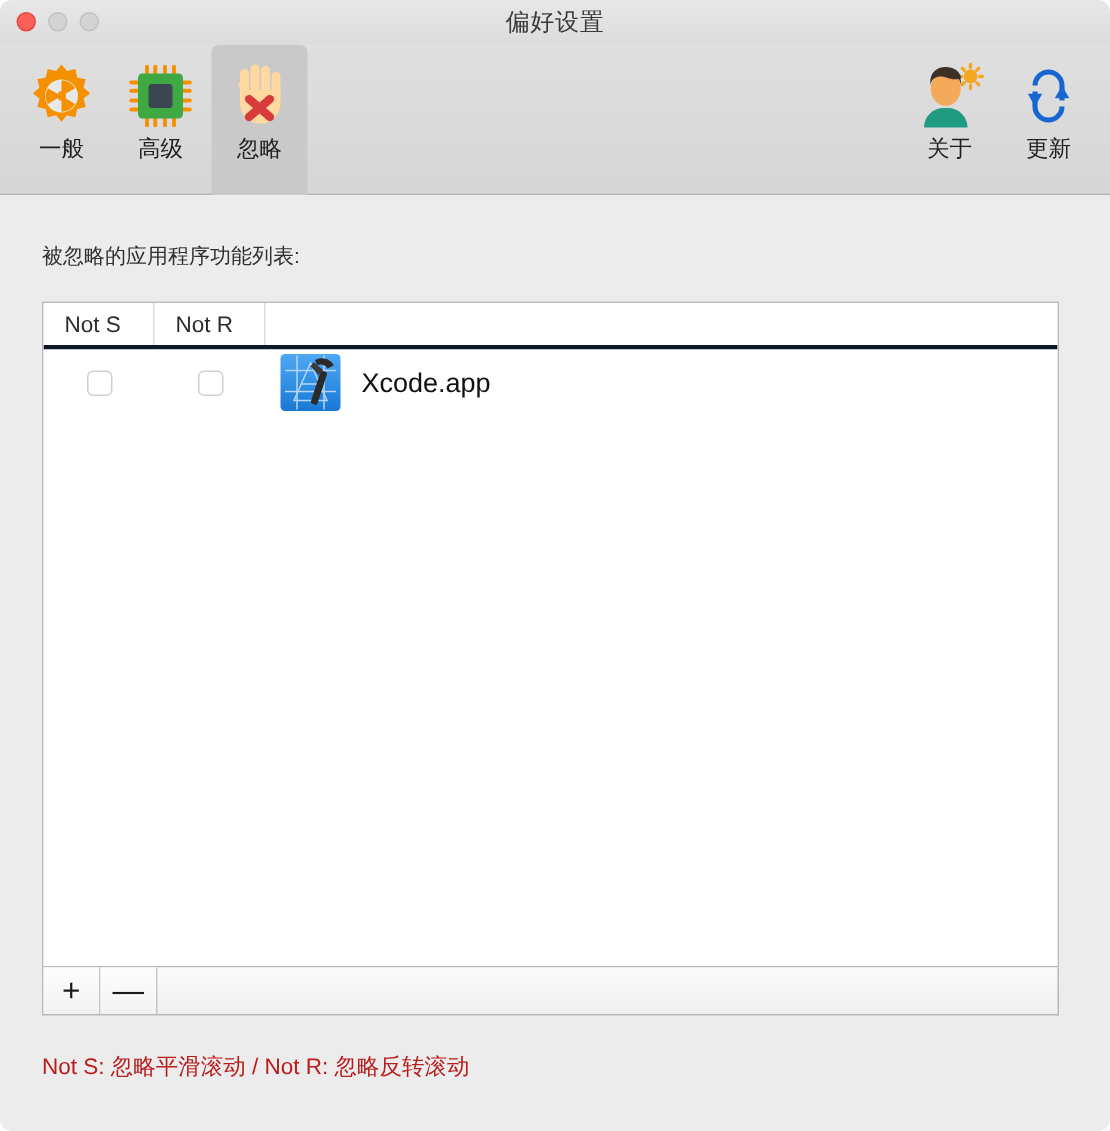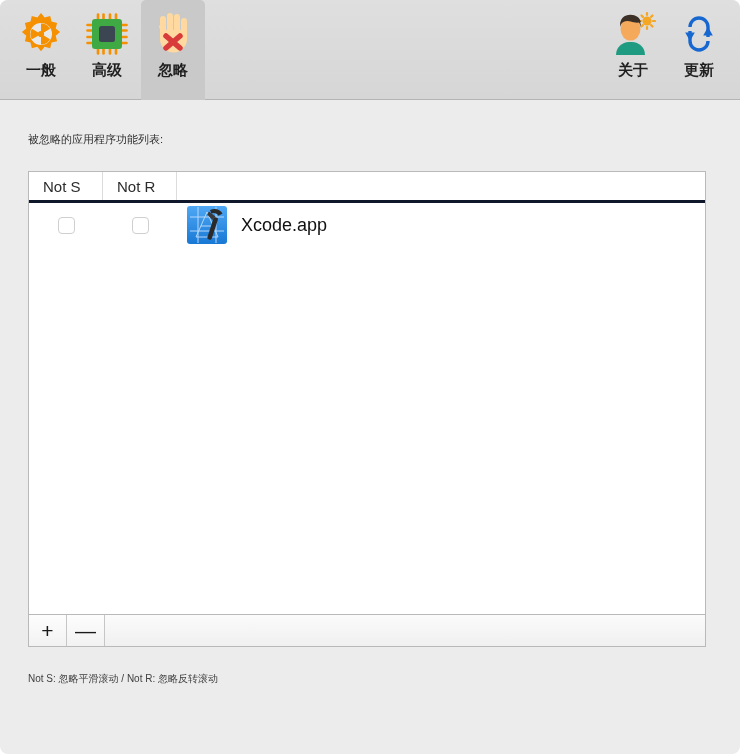--- a/index.html
+++ b/index.html
@@ -58,21 +58,20 @@
     letter-spacing: 0.5px;
   }
 
   
   .toolbar {
     position: relative;
     height: 100px;
     background: linear-gradient(to bottom, #dfdfdf 0%, #d6d6d6 100%);
     border-bottom: 1px solid #b4b4b4;
     box-sizing: border-box;
-    font-weight: bold;
   }
   .toolbar-left {
     position: absolute;
     left: 8px;
     top: 0px;
     display: flex;
   }
   .toolbar-right {
     position: absolute;
     right: 8px;
@@ -111,21 +110,21 @@
   .content {
     position: relative;
     background: #ececec;
     height: 623px;
     box-sizing: border-box;
   }
   .section-label {
     position: absolute;
     left: 28px;
     top: 32px;
-    font-size: 11px;
+    font-size: 14px;
     color: #303030;
   }
 
   
   .table-wrap {
     position: absolute;
     left: 28px;
     top: 71px;
     width: 678px;
     height: 444px;
@@ -219,31 +218,39 @@
     line-height: 1;
     background: linear-gradient(to bottom, #fdfdfd 0%, #f2f2f2 100%);
     cursor: default;
   }
   .fspace { flex: 1; }
 
   .footnote {
     position: absolute;
     left: 28px;
     top: 572px;
-    font-size: 10px;
-    color: #404040;
+    font-size: 15px;
+    color: #b91c1c;
   }
 
   svg { display: block; }
 </style>
 </head>
 <body>
 
 <div class="window">
 
+  <div class="titlebar">
+    <div class="traffic-lights">
+      <div class="light close"></div>
+      <div class="light min"></div>
+      <div class="light max"></div>
+    </div>
+    <div class="window-title">偏好设置</div>
+  </div>
 
   <div class="toolbar">
 
     <div class="toolbar-left">
 
       <div class="tool-item">
         <div class="tool-icon">
           <svg width="46" height="46" viewBox="0 0 46 46">
             <g fill="#f59000">
               <path d="M23 2 l3.6 4.4 5.6-1.4 1.3 5.6 5.6 1.3 -1.4 5.6 4.4 3.6 -4.4 3.6 1.4 5.6 -5.6 1.3 -1.3 5.6 -5.6-1.4 -3.6 4.4 -3.6-4.4 -5.6 1.4 -1.3-5.6 -5.6-1.3 1.4-5.6 -4.4-3.6 4.4-3.6 -1.4-5.6 5.6-1.3 1.3-5.6 5.6 1.4z"></path>

